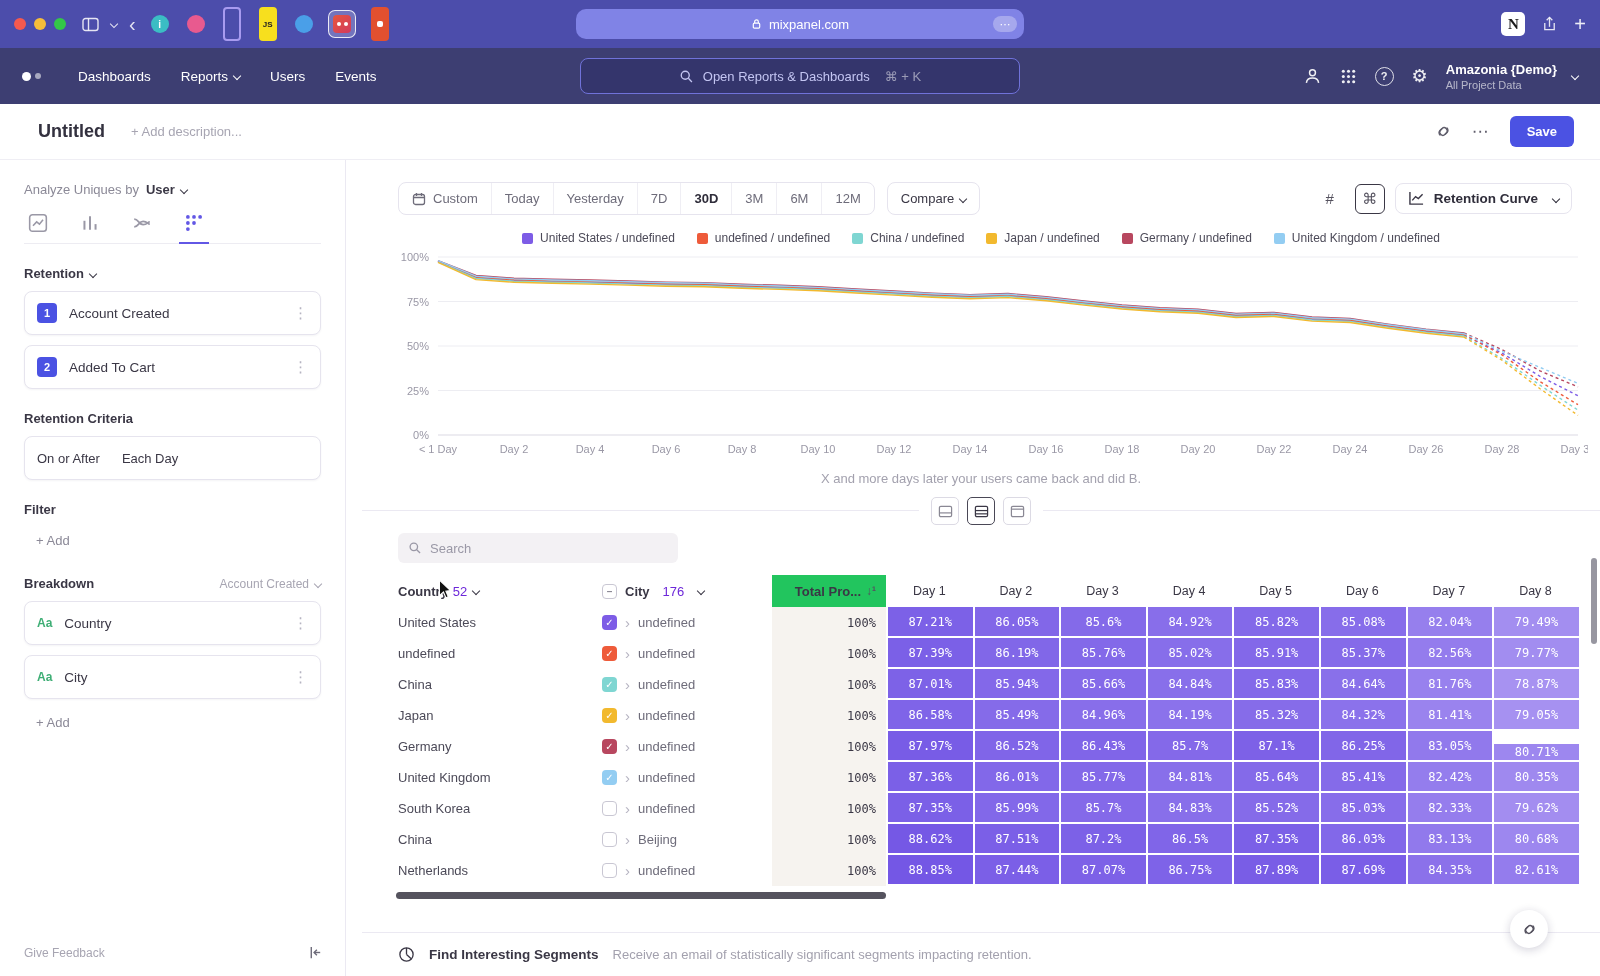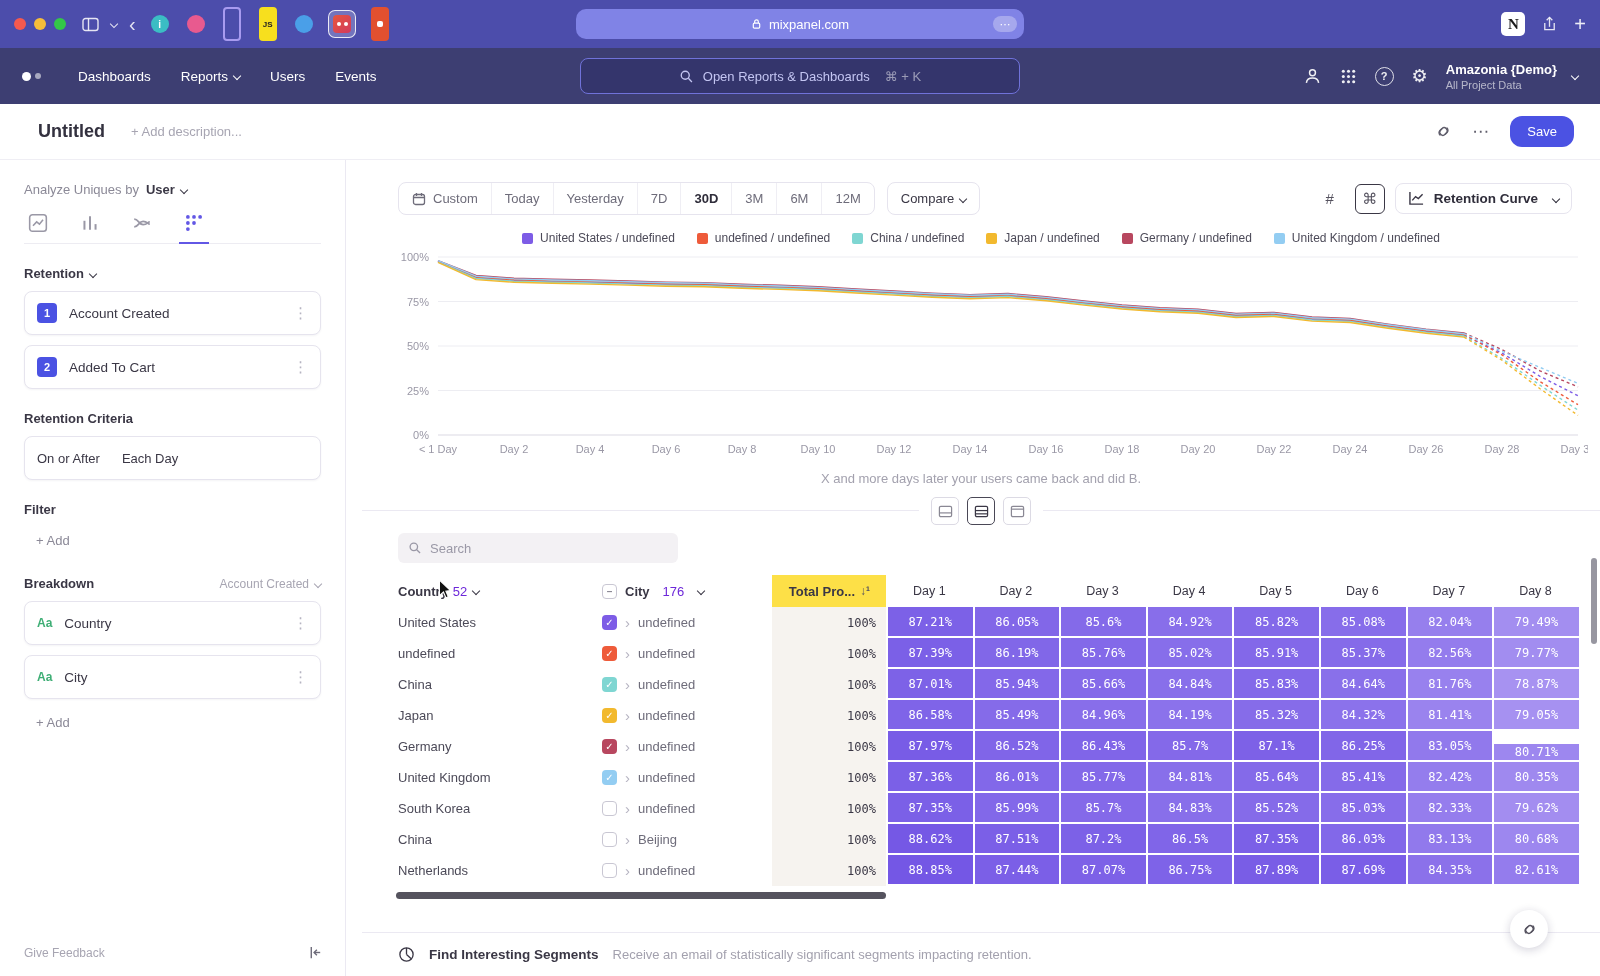--- a/index.html
+++ b/index.html
@@ -46,21 +46,21 @@
   .project-name { font-size: 13px; font-weight: 700; }
   .project-sub { font-size: 11px; color: rgba(255,255,255,.62); margin-top: 2px; }
 
   
   .page-header { height: 56px; display: flex; align-items: center; padding: 0 26px 0 38px; border-bottom: 1px solid #efeef4; background: #fff; }
   .page-title { font-size: 18px; font-weight: 700; color: #33313f; }
   .page-desc { margin-left: 26px; font-size: 13px; color: #a7a5b2; cursor: text; }
   .ph-right { margin-left: auto; display: flex; align-items: center; gap: 20px; }
   .icon-btn { color: #5f5d6b; background: none; border: none; display: flex; align-items: center; }
   .ellipsis-glyph { font-size: 17px; letter-spacing: 1px; color: #5f5d6b; }
-  .save-btn { background: #4b52e3; color: #fff; font-size: 13px; font-weight: 400; padding: 8px 17px; border-radius: 12px; border: none; }
+  .save-btn { background: #4b52e3; color: #fff; font-size: 13px; font-weight: 700; padding: 8px 17px; border-radius: 6px; border: none; }
 
   
   .content { display: flex; height: 816px; gap: 16px; }
 
   
   .sidebar { width: 346px; min-width: 346px; border-right: 1px solid #ebe9f2; padding: 22px 24px 0 24px; position: relative; background: #fff; }
   .analyze-row { font-size: 13px; color: #8b8997; display: flex; align-items: center; gap: 7px; }
   .analyze-value { color: #3a3745; font-weight: 700; display: flex; align-items: center; }
   .tab-row { display: flex; gap: 32px; margin-top: 16px; border-bottom: 1px solid #edecf2; padding: 0 4px; }
   .tab-icon { padding-bottom: 10px; color: #9a98a6; position: relative; cursor: pointer; }
@@ -102,21 +102,21 @@
   .vt-btn.active { border-color: #4a4856; color: #3a3745; }
   .search-box { margin: 22px 0 12px 36px; width: 280px; height: 30px; background: #f3f1f4; border-radius: 6px; display: flex; align-items: center; padding: 0 10px; gap: 8px; color: #9a98a6; }
   .search-box input { border: none; background: transparent; outline: none; font-size: 13px; color: #55525f; width: 220px; font-family: inherit; }
   .search-box input::placeholder { color: #9a98a6; }
   .table { margin-left: 36px; width: 1181px; }
   .tgrid { display: grid; grid-template-columns: 180px 194px 114px repeat(8, 86.6px); }
   .thead { height: 32px; align-items: center; }
   .th { font-size: 13px; font-weight: 700; color: #3a3745; display: flex; align-items: center; }
   .th .count { font-weight: 400; color: #6d28d9; margin-left: 5px; }
   .th-city { padding-left: 24px; gap: 8px; }
-  .th-total { justify-content: flex-end; padding-right: 16px; gap: 5px; background: #fde047; height: 100%; }
+  .th-total { justify-content: flex-end; padding-right: 10px; gap: 5px; background: #22c55e; height: 100%; }
   .sort-glyph { font-size: 12px; color: #55525f; }
   .th-day { justify-content: center; font-weight: 400; font-size: 12.5px; }
   .trow { height: 31px; align-items: stretch; }
   .c-country { font-size: 13px; color: #4c4a58; display: flex; align-items: center; }
   .c-city { display: flex; align-items: center; gap: 8px; padding-left: 24px; font-size: 13px; color: #6e6c7a; }
   .cbox { width: 15px; height: 15px; border-radius: 4px; border: 1px solid #c9c7d3; background: #fff; display: flex; align-items: center; justify-content: center; color: #fff; font-size: 10px; flex: none; cursor: pointer; }
   .cbox.checked { border: none; }
   .cbox.indet { color: #8a8894; font-weight: 700; }
   .expander { color: #b6b4c2; font-size: 15px; line-height: 1; cursor: pointer; }
   .c-total { background: #f6f3ef; display: flex; align-items: center; justify-content: flex-end; padding-right: 10px; font-family: "DejaVu Sans Mono", monospace; font-size: 12px; color: #3a3745; }

